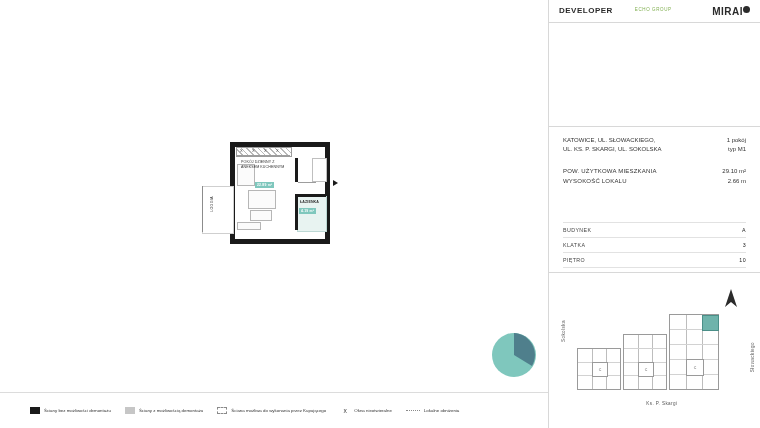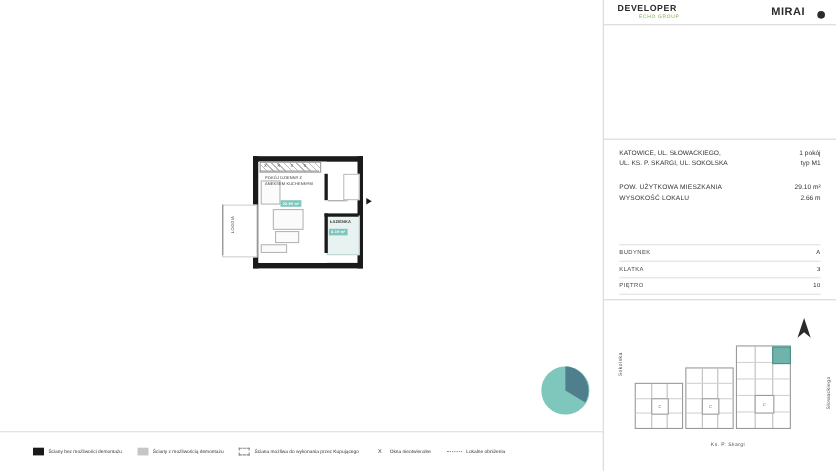--- a/index.html
+++ b/index.html
@@ -18,24 +18,24 @@
     position:absolute;right:0;top:0;width:212px;height:428px;
     background:#ffffff;
     border-left:1px solid #d8d8d8;
     box-sizing:border-box;
   }
   .logo-bar{
     position:absolute;top:0;left:0;right:0;height:22px;
     display:flex;align-items:center;justify-content:space-between;
     padding:0 10px;box-sizing:border-box;
   }
-  .logo-left{display:flex;flex-direction:column;line-height:1;align-items:center;}
+  .logo-left{display:flex;flex-direction:row;line-height:1;}
   .logo-left .l1{font-size:8px;font-weight:bold;letter-spacing:.5px;color:#2b2b2b;}
   .logo-left .l2{font-size:4.5px;letter-spacing:.6px;color:#7fae4e;margin-top:1px;margin-left:22px;}
-  .logo-right{display:flex;align-items:flex-end;gap:11px;}
+  .logo-right{display:flex;align-items:flex-start;gap:0;}
   .logo-right .brand{font-size:10px;font-weight:bold;letter-spacing:.5px;color:#2b2b2b;}
   .logo-right .dot{width:7px;height:7px;border-radius:50%;background:#2b2b2b;display:inline-block;}
 
   .panel-divider{
     position:absolute;left:0;right:0;height:1px;background:#d8d8d8;
   }
 
   .info-block{position:absolute;left:14px;right:14px;top:136px;}
   .plan-title{font-size:9.5px;font-weight:bold;letter-spacing:.3px;margin:0 0 7px 0;}
   .addr-row{display:flex;justify-content:space-between;font-size:6px;line-height:1.55;color:#333;}

